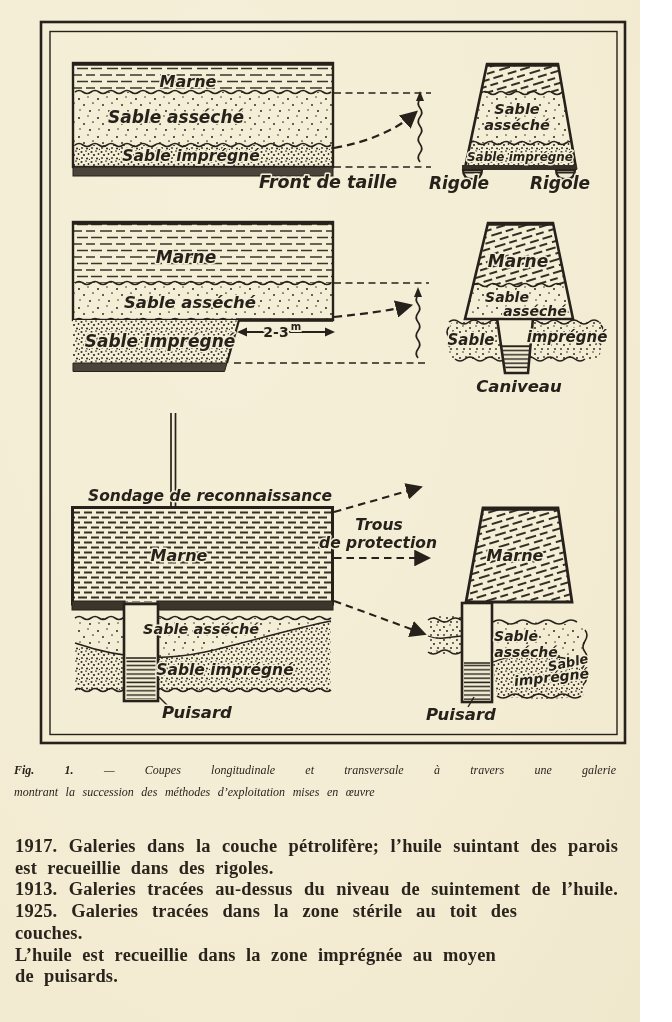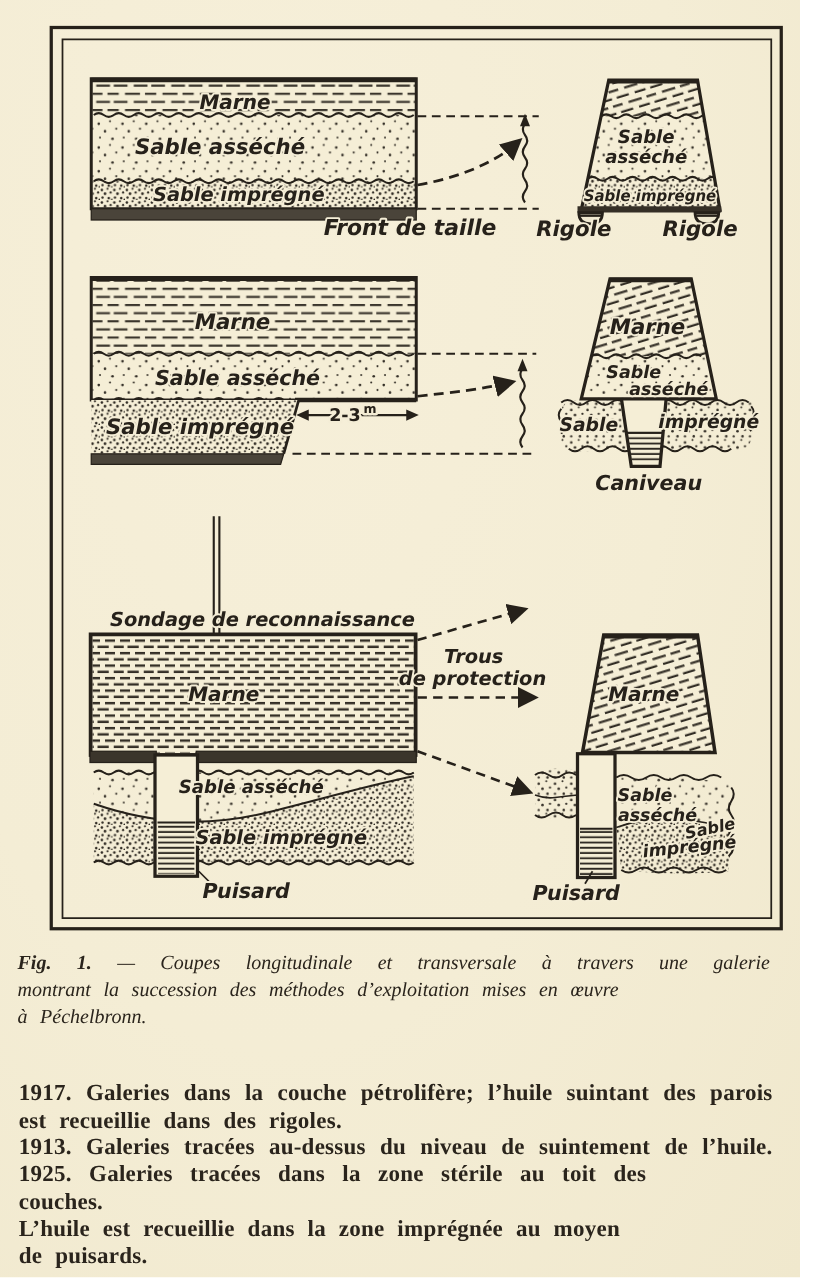--- a/index.html
+++ b/index.html
@@ -11,28 +11,28 @@
   svg text{font-family:"DejaVu Sans",sans-serif;}
   .lbl{font-style:italic;font-weight:bold;fill:#26211a;
        paint-order:stroke;stroke:#f4edd6;stroke-width:3px;stroke-linejoin:round;
        text-anchor:middle;}
   .meas{font-style:normal;font-weight:bold;fill:#26211a;
         paint-order:stroke;stroke:#f4edd6;stroke-width:4px;stroke-linejoin:round;
         text-anchor:middle;}
   .wv{stroke:#26211a;stroke-width:1.6;fill:none;}
   .ln{stroke:#26211a;fill:none;}
   .caption{position:absolute;left:14px;right:24px;top:760px;
-           font-style:italic;font-size:16px;line-height:21.5px;word-spacing:0.38em;}
+           font-style:italic;font-size:12px;line-height:21.5px;word-spacing:0.38em;}
   .caption p{margin:0;}
   .cap-lead{font-weight:bold;}
   .cap-j{text-align:justify;text-align-last:justify;}
   .cap-c{text-align:left;}
   .bodytext{position:absolute;left:15px;right:22px;top:836px;
             font-weight:bold;font-size:18.4px;line-height:21.7px;
-            letter-spacing:0.2px;word-spacing:0.3em;margin-top:28px;}
+            letter-spacing:0.2px;word-spacing:0.3em;}
   .bodytext p{margin:0;}
   .j{text-align:justify;text-align-last:justify;}
   .c{text-align:left;}
   .indent1{padding-left:56px;}
   .grp1925{width:502px;}
 </style>
 </head>
 <body>
 
 <div class="page">
@@ -295,21 +295,20 @@
     <text class="lbl" x="569" y="667" font-size="13" transform="rotate(-12 569 667)">Sable</text>
     <text class="lbl" x="552" y="682" font-size="14" transform="rotate(-6 552 682)">imprégné</text>
     <text class="lbl" x="461" y="720" font-size="16.5">Puisard</text>
   </g>
 </svg>
 
 
 <div class="caption">
   <p class="cap-j"><span class="cap-lead">Fig. 1.</span> <span>— Coupes longitudinale et transversale à travers une galerie</span></p>
   <p class="cap-c">montrant la succession des méthodes d’exploitation mises en œuvre</p>
-  <p class="cap-c">à Péchelbronn.</p>
 </div>
 
 
 <div class="bodytext">
   <p class="j">1917. Galeries dans la couche pétrolifère; l’huile suintant des parois</p>
   <p class="c">est recueillie dans des rigoles.</p>
   <p class="j">1913. Galeries tracées au-dessus du niveau de suintement de l’huile.</p>
   <div class="grp1925">
     <p class="j">1925. Galeries tracées dans la zone stérile au toit des couches.</p>
     <p class="c">L’huile est recueillie dans la zone imprégnée au moyen</p>

